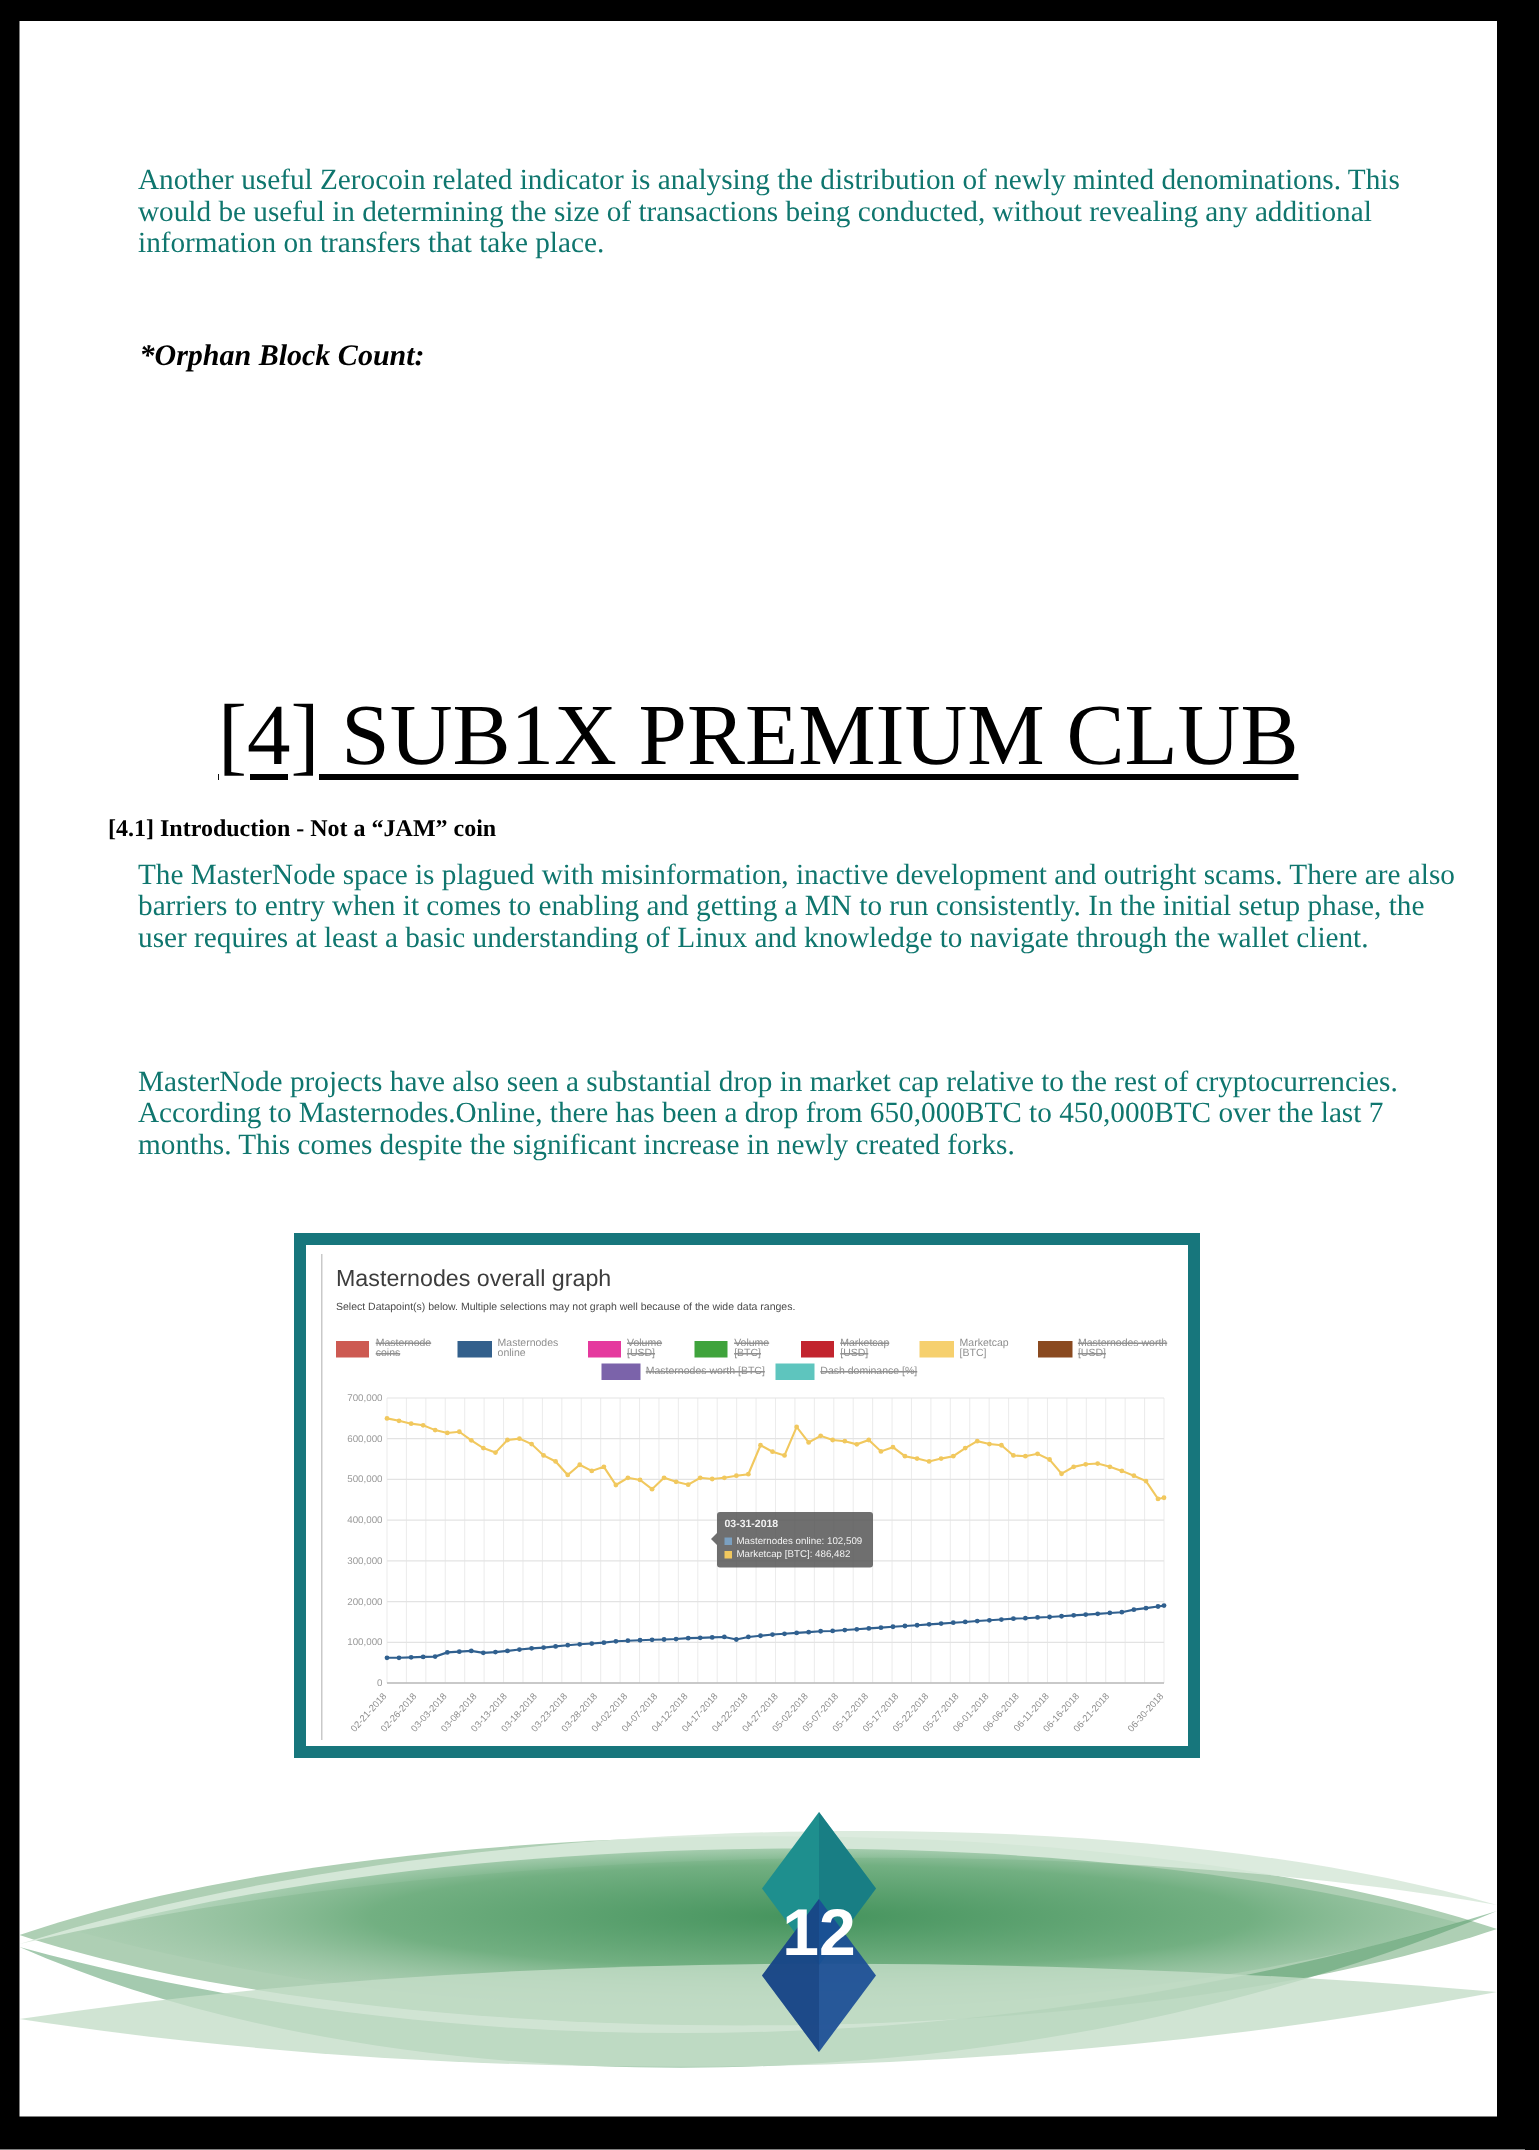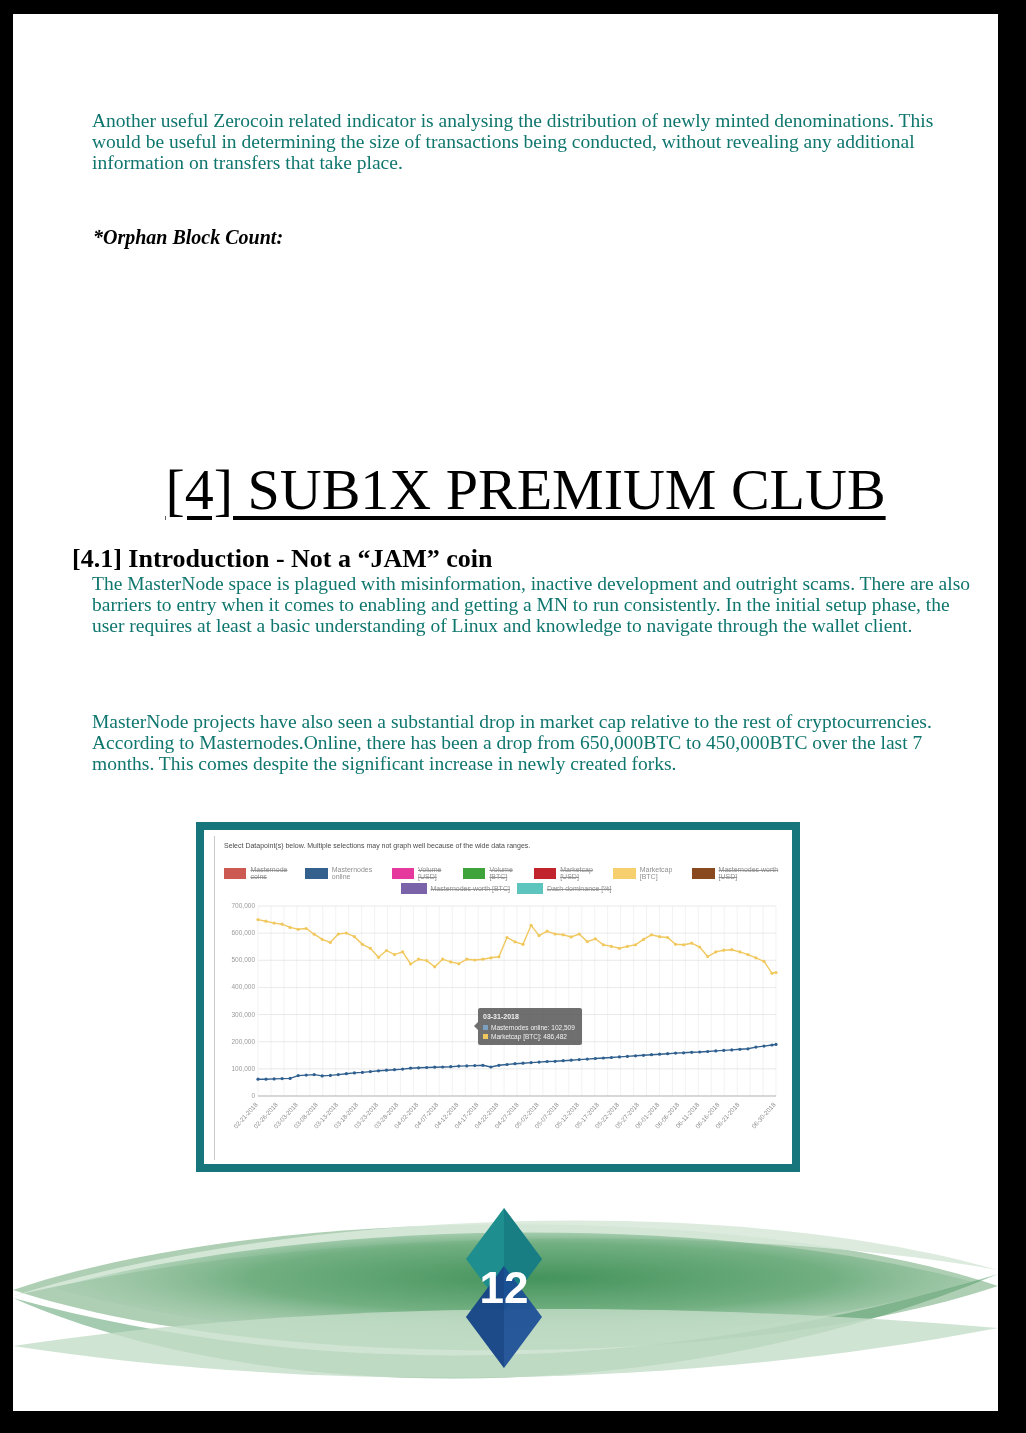--- a/index.html
+++ b/index.html
@@ -11,21 +11,21 @@
     position:absolute;left:13px;top:14px;width:985px;height:1397px;
     background:#fff;overflow:hidden;
   }
   .abs{position:absolute;}
   .h-bi{font-style:italic;font-weight:bold;font-size:20px;color:#000;}
   .body-text{font-size:19.5px;line-height:21px;color:#0f766e;width:878px;margin-left:20px;}
   .chapter{
     width:100%;text-align:center;font-size:58px;color:#000;
     text-decoration:underline;text-decoration-thickness:4px;text-underline-offset:7px;
   }
-  .sec-title{font-weight:bold;font-size:26px;color:#000;}
+  .sec-title{font-weight:bold;font-size:16px;color:#000;}
 
   
   .chart{
     position:absolute;left:183px;top:808px;width:604px;height:350px;
     border:8px solid #17767c;background:#fff;box-sizing:border-box;
     font-family:"Liberation Sans",sans-serif;
   }
   .chart-inner{
     position:absolute;left:10px;top:6px;right:4px;bottom:4px;
     border-left:1px solid #c9c9c9;padding-left:9px;
@@ -49,44 +49,45 @@
   .tooltip:before{
     content:"";position:absolute;left:-4px;top:14px;
     border-top:4px solid transparent;border-bottom:4px solid transparent;
     border-right:4px solid rgba(82,82,82,.83);
   }
   .tooltip .tt-date{font-weight:bold;font-size:7px;margin-bottom:2px;}
   .tooltip .tt-row{display:flex;align-items:center;gap:3px;white-space:nowrap;}
   .tooltip .tsw{width:5px;height:5px;display:inline-block;flex:0 0 auto;}
 
   .waves{position:absolute;left:0;top:1164px;width:985px;height:215px;}
-  .diamonds{position:absolute;left:429px;top:1192px;width:124px;height:166px;}
+  .diamonds{position:absolute;left:471px;top:1192px;width:124px;height:166px;}
 </style>
 </head>
 <body>
 
 <div class="page">
 
 
   <div class="abs body-text" style="left:59px;top:96px;">Another useful Zerocoin related indicator is analysing the distribution of newly minted denominations. This would be useful in determining the size of transactions being conducted, without revealing any additional information on transfers that take place.</div>
 
   <div class="abs h-bi" style="left:59px;top:212px;margin-left:21px;">*Orphan Block Count:</div>
 
 
 
-  <div class="abs chapter" style="left:0;top:442px;padding-left:20px;">[4] SUB1X PREMIUM CLUB</div>
+  <div class="abs chapter" style="left:0;top:442px;">[4] SUB1X PREMIUM CLUB</div>
 
   <div class="abs sec-title" style="left:59px;top:530px;">[4.1] Introduction - Not a “JAM” coin</div>
 
   <div class="abs body-text" style="left:59px;top:559px;">The MasterNode space is plagued with misinformation, inactive development and outright scams. There are also barriers to entry when it comes to enabling and getting a MN to run consistently. In the initial setup phase, the user requires at least a basic understanding of Linux and knowledge to navigate through the wallet client.</div>
 
   <div class="abs body-text" style="left:59px;top:697px;">MasterNode projects have also seen a substantial drop in market cap relative to the rest of cryptocurrencies. According to Masternodes.Online, there has been a drop from 650,000BTC to 450,000BTC over the last 7 months. This comes despite the significant increase in newly created forks.</div>
 
   <div class="chart">
     <div class="chart-inner">
+      <div class="chart-title">Masternodes overall graph</div>
       <div class="chart-subtitle">Select Datapoint(s) below. Multiple selections may not graph well because of the wide data ranges.</div>
       <div class="legend-row r1" id="legend-row1">
           <span class="legend-item off">
             <span class="sw" style="background: rgb(205, 90, 82);"></span>
             <span class="lb">Masternode coins</span>
           </span>
           <span class="legend-item">
             <span class="sw" style="background: rgb(51, 96, 140);"></span>
             <span class="lb">Masternodes online</span>
           </span>

